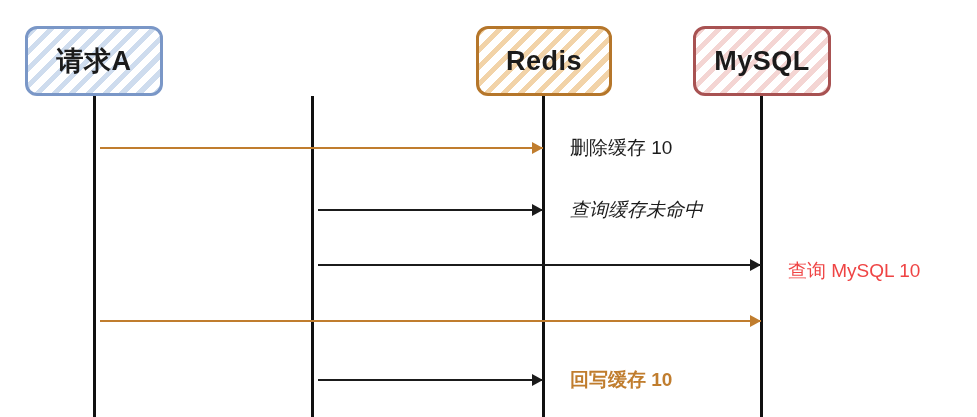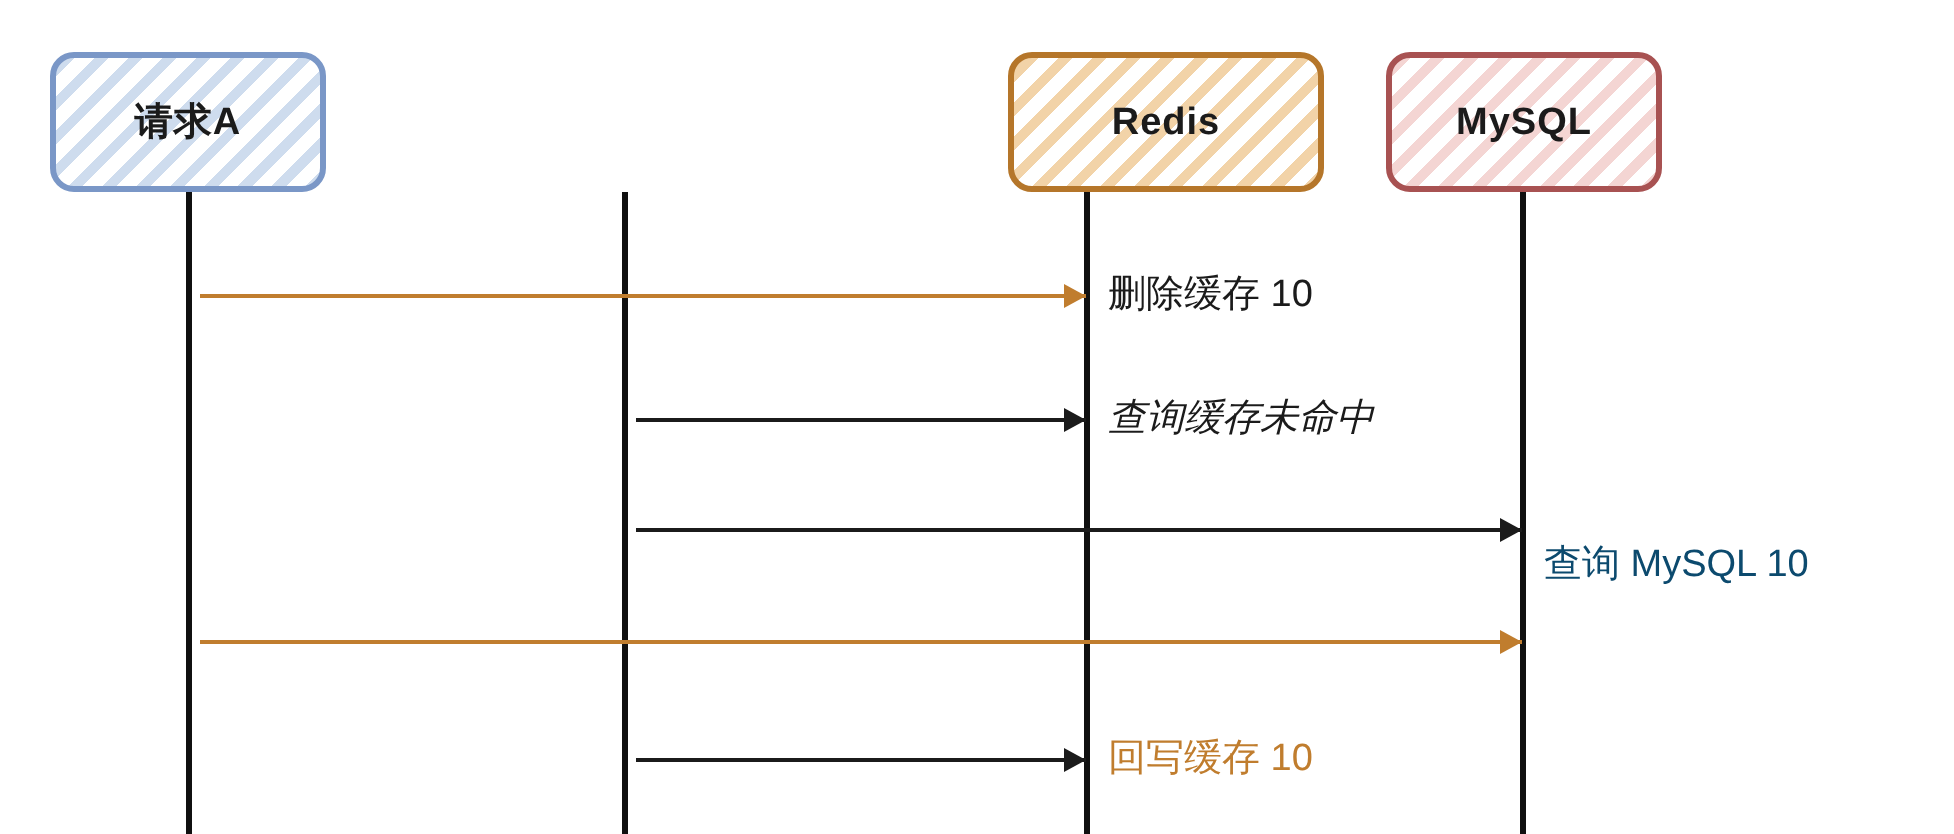--- a/index.html
+++ b/index.html
@@ -17,21 +17,21 @@
     background: #ffffff;
     overflow: hidden;
   }
   .participant {
     position: absolute;
     box-sizing: border-box;
     border-radius: 12px;
     display: flex;
     align-items: center;
     justify-content: center;
-    font-size: 19px;
+    font-size: 27px;
     font-weight: 600;
     color: #1b1b1b;
     letter-spacing: 0.5px;
     text-align: center;
     line-height: 1;
   }
   .participant .plabel {
     position: relative;
     z-index: 2;
   }
@@ -49,46 +49,47 @@
     width: 0;
     height: 0;
     border-top: 6px solid transparent;
     border-bottom: 6px solid transparent;
   }
   .msg-label {
     position: absolute;
     font-size: 19px;
     white-space: nowrap;
     line-height: 1;
+    margin-left: 16px;
   }
 </style>
 </head>
 <body>
 
 <div id="canvas" style="width: 977px; height: 417px; background: rgb(255, 255, 255);">
     <div class="lifeline" style="left: 93px; top: 96px; height: 321px; background: rgb(16, 16, 16);"></div>
     <div class="lifeline" style="left: 311px; top: 96px; height: 321px; background: rgb(16, 16, 16);"></div>
     <div class="lifeline" style="left: 542px; top: 96px; height: 321px; background: rgb(16, 16, 16);"></div>
     <div class="lifeline" style="left: 760px; top: 96px; height: 321px; background: rgb(16, 16, 16);"></div>
     <div class="participant" style="left: 25px; top: 26px; width: 138px; height: 70px; border: 3px solid rgb(122, 151, 199); background: repeating-linear-gradient(-45deg, rgb(206, 220, 238) 0px, rgb(206, 220, 238) 5px, rgb(255, 255, 255) 5px, rgb(255, 255, 255) 12px);">
       <span class="plabel">请求A</span>
     </div>
-    <div class="participant" style="left: 504px; top: 26px; width: 158px; height: 70px; border: 3px solid rgb(181, 118, 42); background: repeating-linear-gradient(-45deg, rgb(242, 211, 168) 0px, rgb(242, 211, 168) 5px, rgb(255, 255, 255) 5px, rgb(255, 255, 255) 12px);">
+    <div class="participant" style="left: 476px; top: 26px; width: 136px; height: 70px; border: 3px solid rgb(181, 118, 42); background: repeating-linear-gradient(-45deg, rgb(242, 211, 168) 0px, rgb(242, 211, 168) 5px, rgb(255, 255, 255) 5px, rgb(255, 255, 255) 12px);">
       <span class="plabel">Redis</span>
     </div>
     <div class="participant" style="left: 693px; top: 26px; width: 138px; height: 70px; border: 3px solid rgb(168, 82, 82); background: repeating-linear-gradient(-45deg, rgb(244, 213, 211) 0px, rgb(244, 213, 211) 5px, rgb(255, 255, 255) 5px, rgb(255, 255, 255) 12px);">
       <span class="plabel">MySQL</span>
     </div>
     <div class="msg-line" style="left: 100px; top: 147px; width: 443px; background: rgb(192, 125, 46);"></div>
     <div class="msg-head" style="left: 532px; top: 142px; border-left: 11px solid rgb(192, 125, 46);"></div>
     <div class="msg-label" style="left: 554px; top: 138px; color: rgb(27, 27, 27);">删除缓存 10</div>
     <div class="msg-line" style="left: 318px; top: 209px; width: 225px; background: rgb(27, 27, 27);"></div>
     <div class="msg-head" style="left: 532px; top: 204px; border-left: 11px solid rgb(27, 27, 27);"></div>
     <div class="msg-label" style="left: 554px; top: 200px; color: rgb(27, 27, 27); font-style: italic;">查询缓存未命中</div>
     <div class="msg-line" style="left: 318px; top: 264px; width: 443px; background: rgb(27, 27, 27);"></div>
     <div class="msg-head" style="left: 750px; top: 259px; border-left: 11px solid rgb(27, 27, 27);"></div>
-    <div class="msg-label" style="left: 772px; top: 273px; color: #0c4a6e;">查询 MySQL 10</div>
+    <div class="msg-label" style="left: 772px; top: 261px; color: #ef4444;">查询 MySQL 10</div>
     <div class="msg-line" style="left: 100px; top: 320px; width: 661px; background: rgb(192, 125, 46);"></div>
     <div class="msg-head" style="left: 750px; top: 315px; border-left: 11px solid rgb(192, 125, 46);"></div>
     <div class="msg-line" style="left: 318px; top: 379px; width: 225px; background: rgb(27, 27, 27);"></div>
     <div class="msg-head" style="left: 532px; top: 374px; border-left: 11px solid rgb(27, 27, 27);"></div>
-    <div class="msg-label" style="left: 554px; top: 370px; color: rgb(192, 125, 46);">回写缓存 10</div>
+    <div class="msg-label" style="left: 554px; top: 370px; color: rgb(192, 125, 46); font-weight: bold;">回写缓存 10</div>
   </div>
 
 </body></html>

